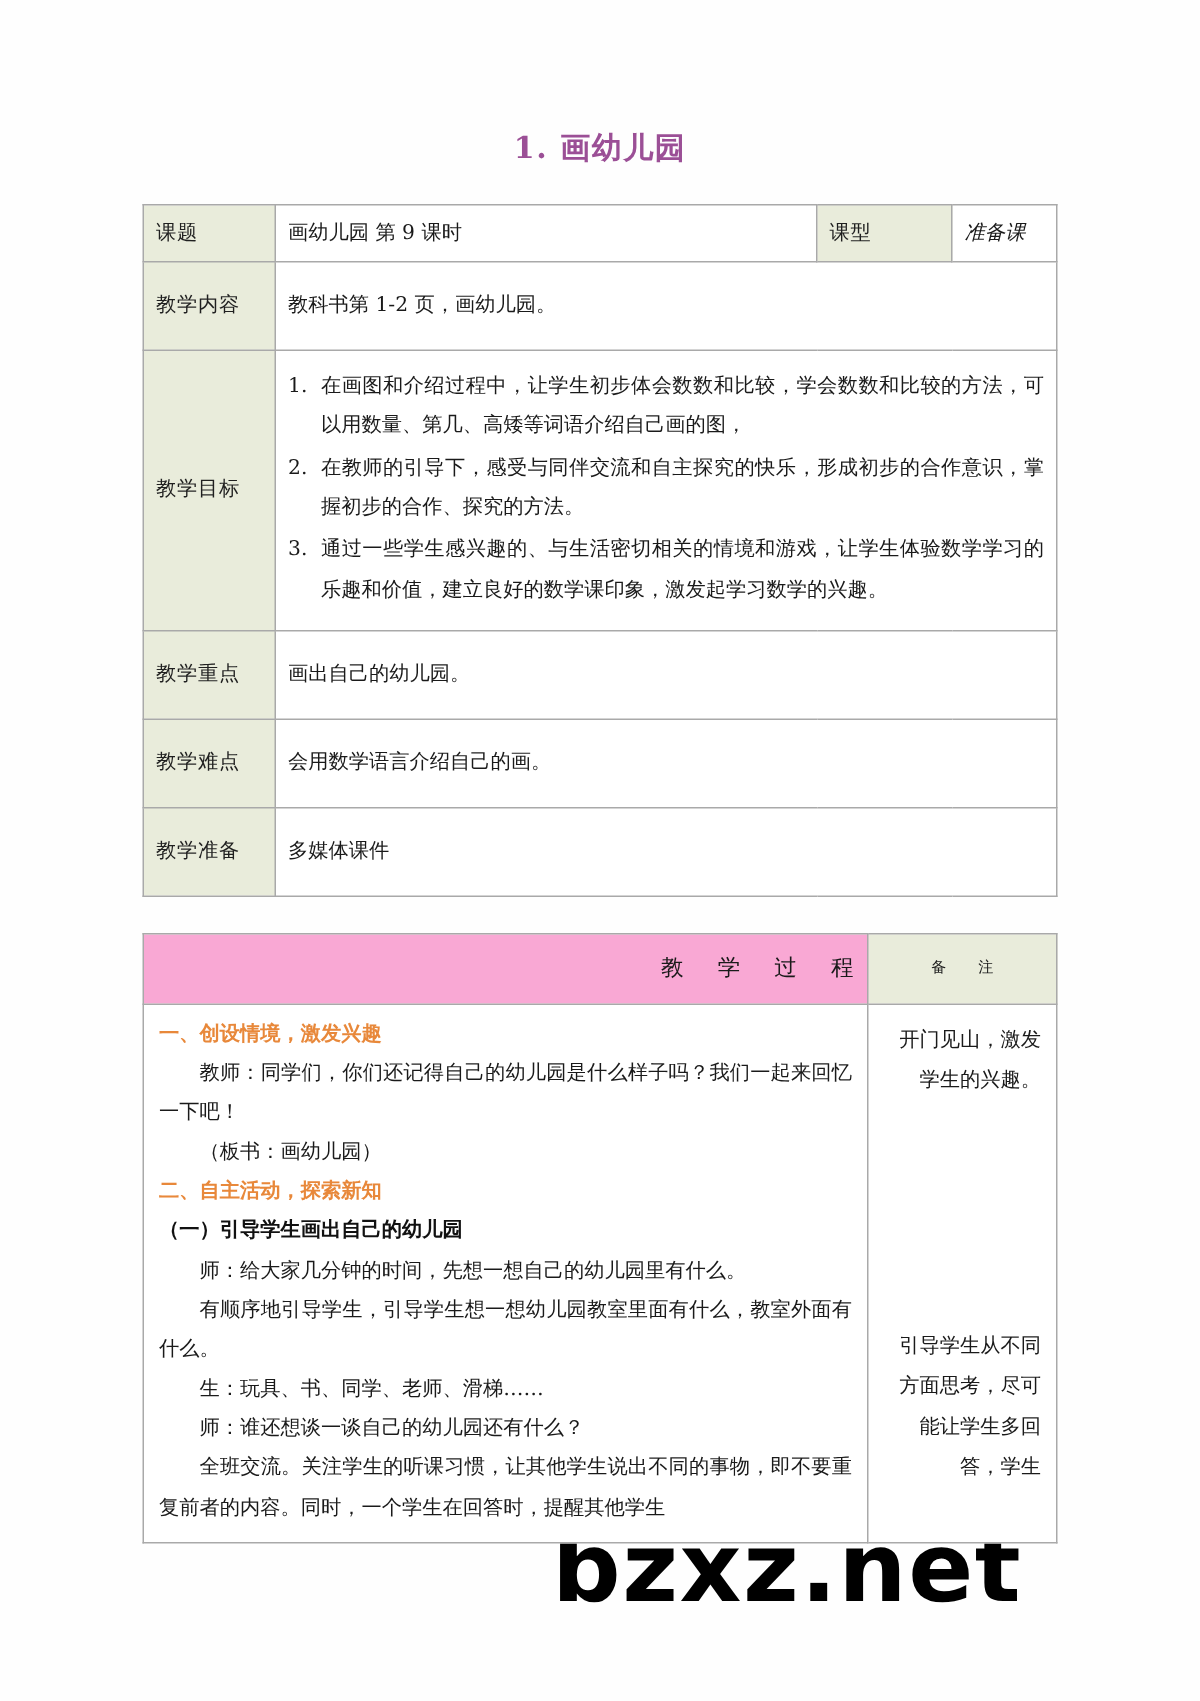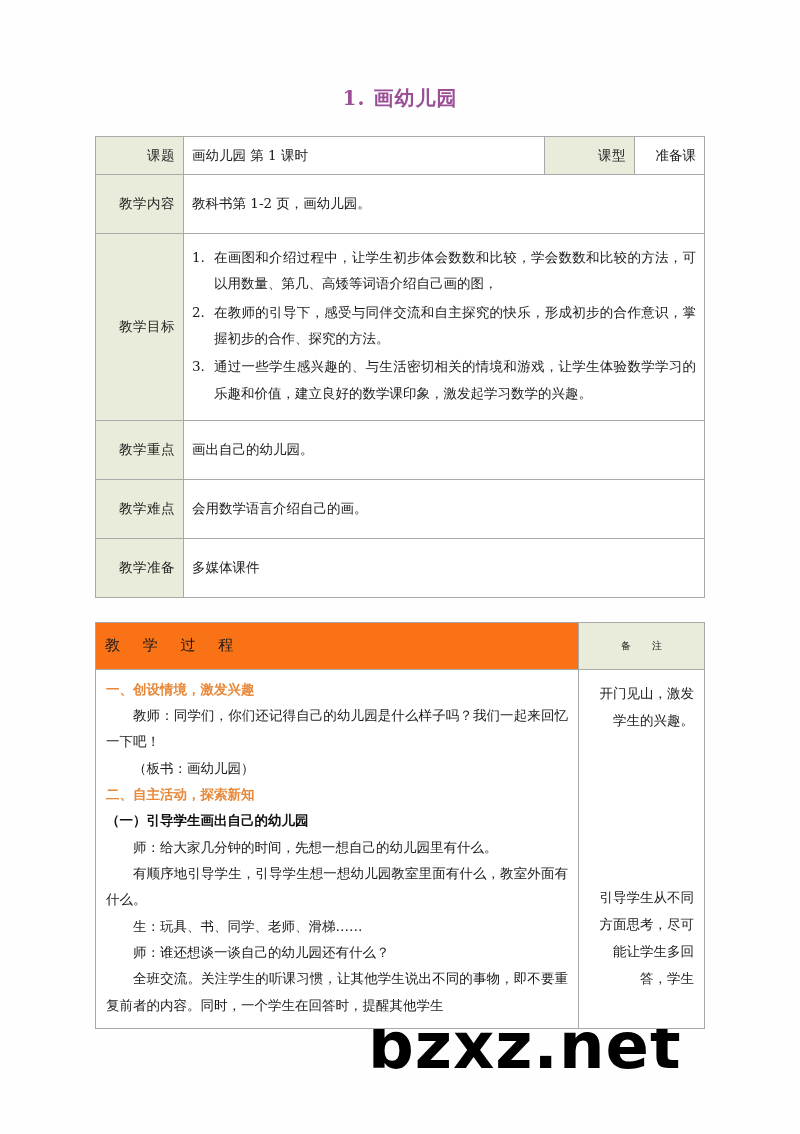--- a/index.html
+++ b/index.html
@@ -62,21 +62,21 @@
   table.lesson td, table.lesson th {
     border: 1px solid #a9a9a9;
     vertical-align: middle;
     font-weight: normal;
     font-size: 13.5px;
     line-height: 1.85;
     padding: 6px 8px;
   }
   .lbl {
     background: #e9ecdb;
-    text-align: right;
+    text-align: left;
     letter-spacing: 0.5px;
     color: #1f1f1f;
     font-size: 13.5px;
   }
   .val {
     background: #ffffff;
     text-align: left;
     padding-left: 12px;
   }
 
@@ -101,22 +101,22 @@
   }
   .goal-list li .num {
     position: absolute;
     left: 0;
     top: 0;
   }
 
   
   #table-process { left: 95px; top: 622px; width: 610px; }
   #table-process .head-main {
-    background: #f97316;
-    text-align: left;
+    background: #f9a8d4;
+    text-align: right;
     font-size: 15px;
     letter-spacing: 9px;
     padding: 9px 0 9px 9px;
     font-weight: normal;
   }
   #table-process .head-note {
     background: #e9ecdb;
     font-size: 10px;
     letter-spacing: 9px;
     padding: 9px 0 9px 9px;
@@ -178,23 +178,23 @@
     <table class="lesson" id="table-info">
       <colgroup>
         <col class="c-label">
         <col>
         <col class="c-type-label">
         <col class="c-type-val">
       </colgroup>
       <tbody>
         <tr>
           <td class="lbl">课题</td>
-          <td class="val">画幼儿园  第 1 课时</td>
+          <td class="val">画幼儿园  第 9 课时</td>
           <td class="lbl">课型</td>
-          <td class="val" style="text-align:right;padding-left:8px;">准备课</td>
+          <td class="val" style="text-align:left;padding-left:8px;font-style:italic;">准备课</td>
         </tr>
 
         <tr>
           <td class="lbl">教学内容</td>
           <td class="val" colspan="3" style="height:46px;margin-left:17px;">教科书第 1-2 页，画幼儿园。</td>
         </tr>
 
         <tr>
           <td class="lbl">教学目标</td>
           <td class="val" colspan="3" style="vertical-align:top;padding-top:10px;padding-bottom:12px;">

